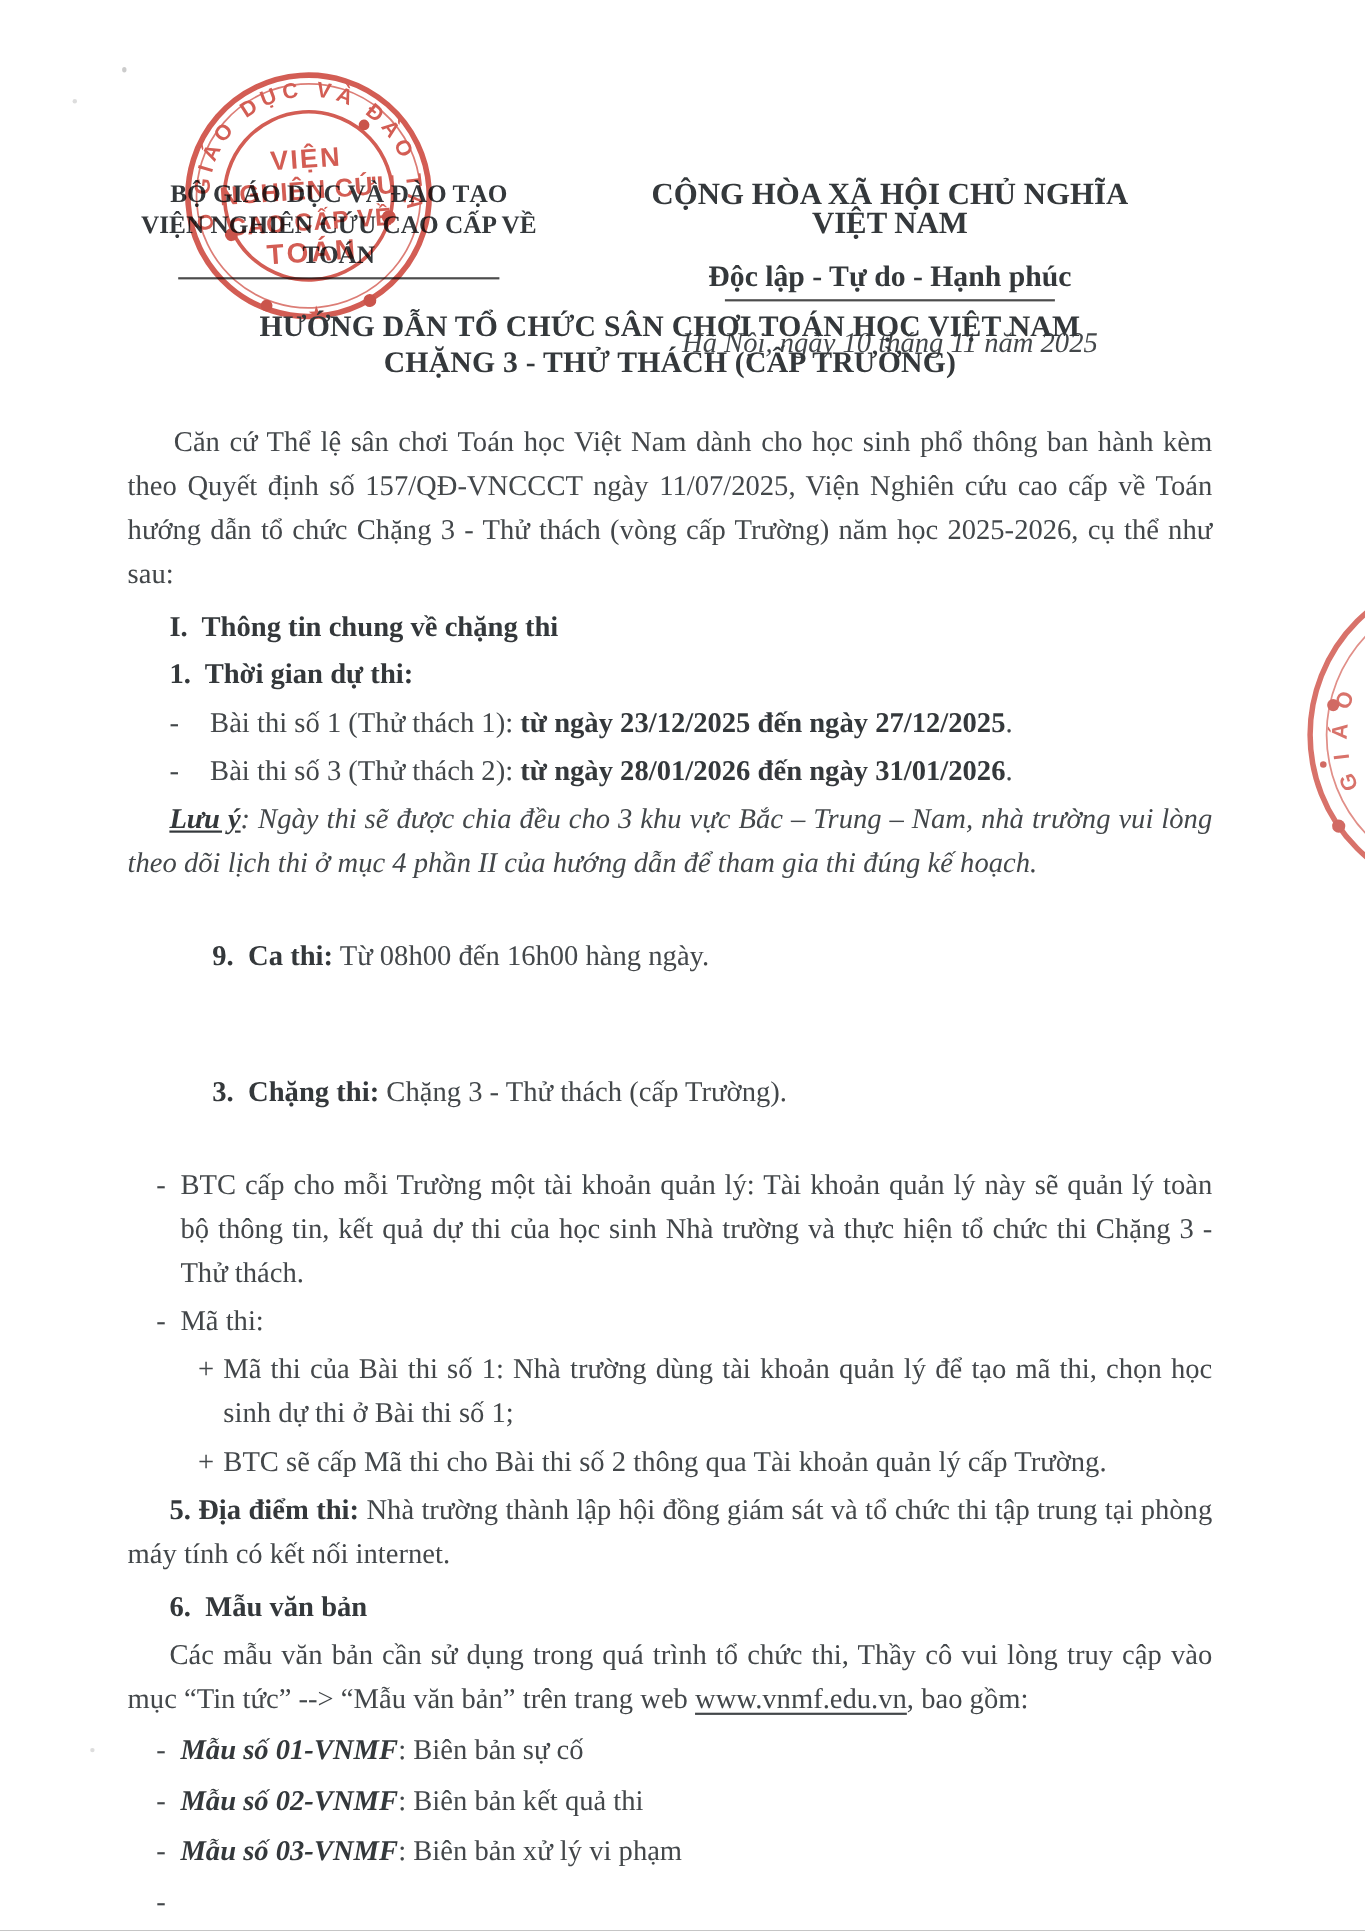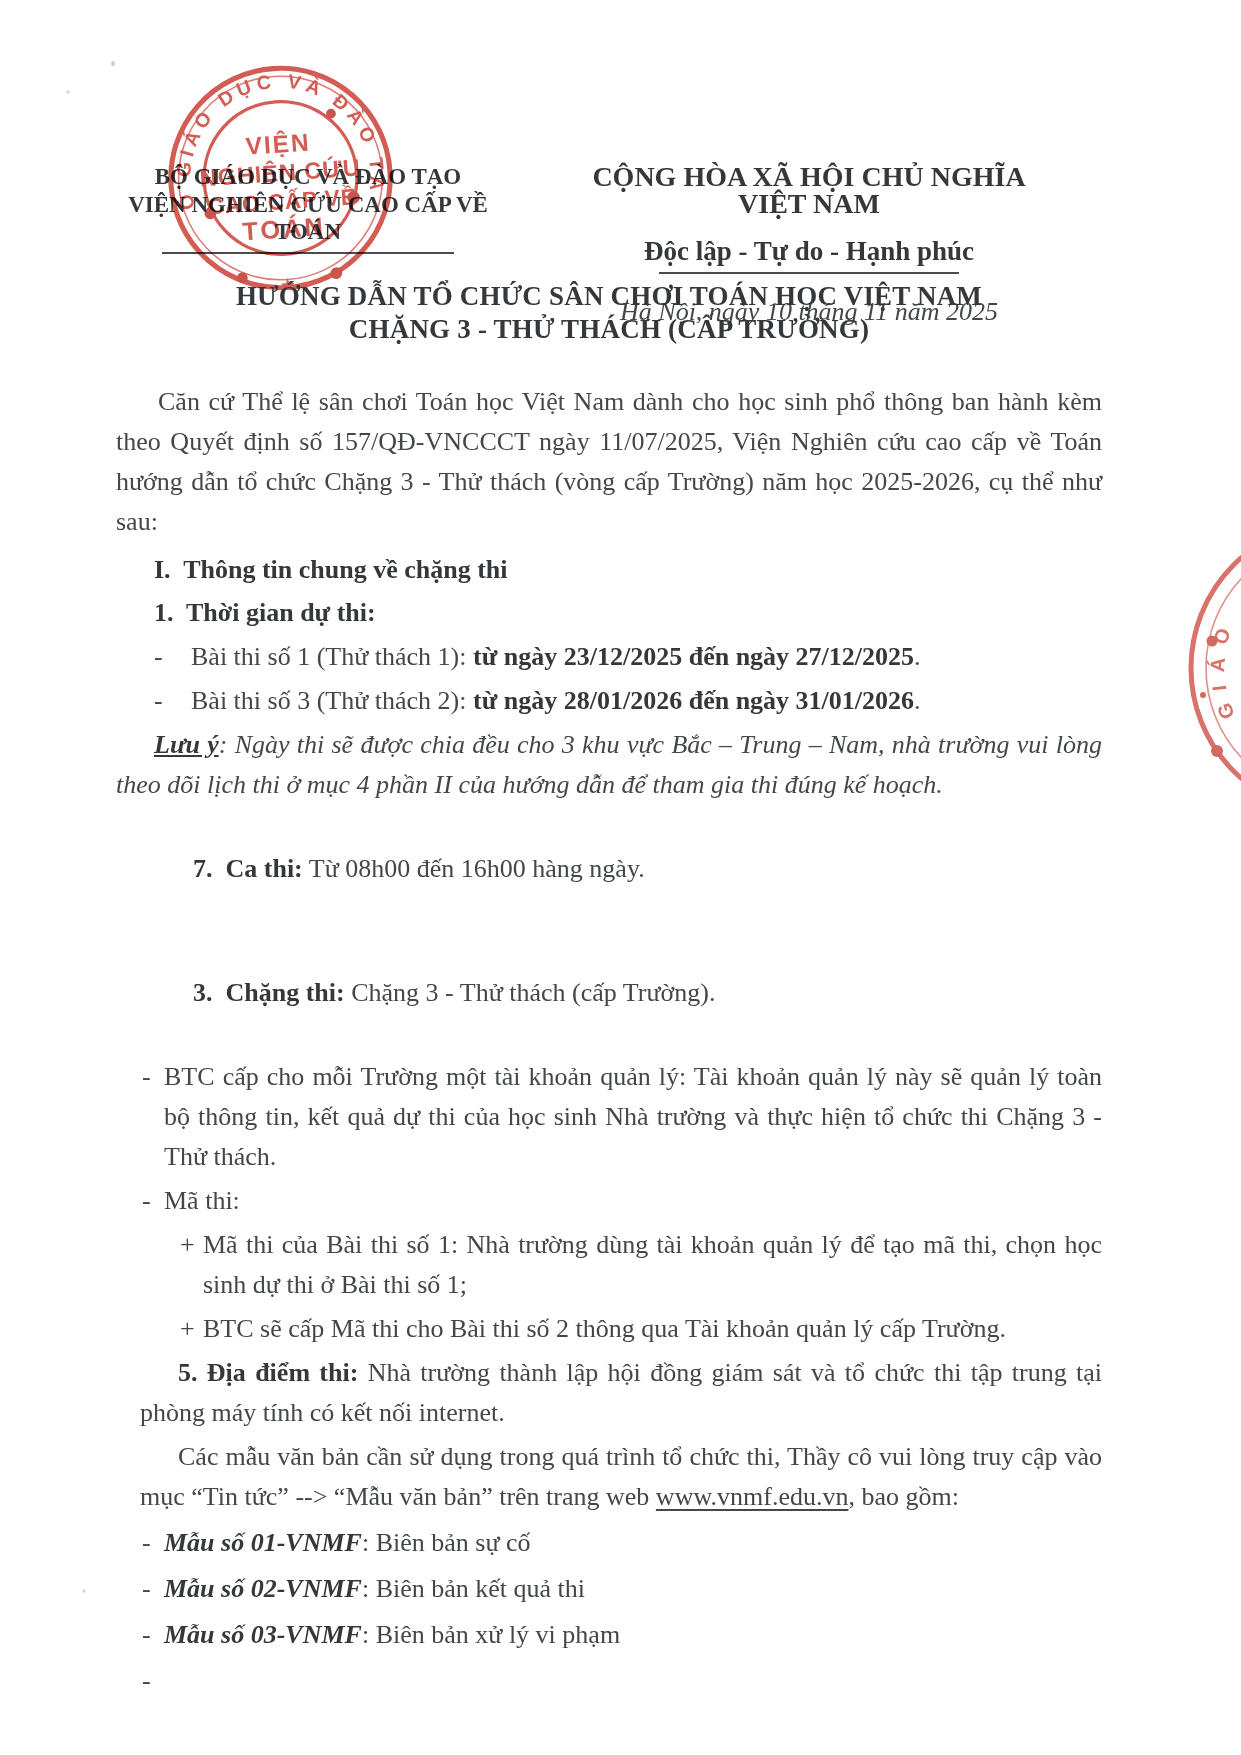--- a/index.html
+++ b/index.html
@@ -58,21 +58,21 @@
   .h-num{margin:3px 0 0 38px;font-weight:bold;color:var(--ink-bold);}
   .item-line{margin:4px 0 0 38px;}
   .bullet{position:relative;margin-top:4px;padding-left:75px;}
   .bullet>.mk{position:absolute;left:38px;top:0;}
   .dashrow{position:relative;margin-top:4px;padding-left:48px;}
   .dashrow>.mk{position:absolute;left:26px;top:0;}
   .plusrow{position:relative;margin-top:4px;padding-left:87px;}
   .plusrow>.mk{position:absolute;left:64px;top:0;}
   .note{margin-top:4px;text-indent:38px;font-style:italic;}
   .note .lbl{font-weight:bold;text-decoration:underline;color:var(--ink-bold);}
-  .para-ind{margin-top:4px;text-indent:38px;margin-left:24px;}
+  .para-ind{margin-top:4px;text-indent:38px;}
   .weblink{text-decoration:underline;text-underline-offset:4px;color:var(--ink);}
   .frm{position:relative;margin-top:6px;padding-left:48px;}
   .frm>.mk{position:absolute;left:26px;top:0;}
   .frm .lbl{font-weight:bold;font-style:italic;color:var(--ink-bold);}
 </style>
 </head>
 <body>
 
 <div class="page">
 
@@ -150,21 +150,21 @@
     <p class="bullet">
       <span class="mk">-</span>
       <span><span>Bài thi số 3 (Thử thách 2): </span><b>từ ngày 28/01/2026 đến ngày 31/01/2026</b><span>.</span></span>
     </p>
 
     <p class="note just">
       <span class="lbl">Lưu ý</span><span>: Ngày thi sẽ được chia đều cho 3 khu vực Bắc – Trung – Nam, nhà trường vui lòng theo dõi lịch thi ở mục 4 phần II của hướng dẫn để tham gia thi đúng kế hoạch.</span>
     </p>
 
     <p class="item-line keepsp">
-      <b>7.  Ca thi:</b><span> Từ 08h00 đến 16h00 hàng ngày.</span>
+      <b>9.  Ca thi:</b><span> Từ 08h00 đến 16h00 hàng ngày.</span>
     </p>
 
     <p class="item-line keepsp">
       <b>3.  Chặng thi:</b><span> Chặng 3 - Thử thách (cấp Trường).</span>
     </p>
 
 
     <p class="dashrow just">
       <span class="mk">-</span>
       <span>BTC cấp cho mỗi Trường một tài khoản quản lý: Tài khoản quản lý này sẽ quản lý toàn bộ thông tin, kết quả dự thi của học sinh Nhà trường và thực hiện tổ chức thi Chặng 3 - Thử thách.</span>
@@ -182,20 +182,21 @@
 
     <p class="plusrow just">
       <span class="mk">+</span>
       <span>BTC sẽ cấp Mã thi cho Bài thi số 2 thông qua Tài khoản quản lý cấp Trường.</span>
     </p>
 
     <p class="para-ind just">
       <b>5. Địa điểm thi:</b><span> Nhà trường thành lập hội đồng giám sát và tổ chức thi tập trung tại phòng máy tính có kết nối internet.</span>
     </p>
 
+    <p class="h-sec keepsp">6.  Mẫu văn bản</p>
 
     <p class="para-ind just">
       <span>Các mẫu văn bản cần sử dụng trong quá trình tổ chức thi, Thầy cô vui lòng truy cập vào mục “Tin tức” --&gt; “Mẫu văn bản” trên trang web </span><span class="weblink">www.vnmf.edu.vn</span><span>, bao gồm:</span>
     </p>
 
     <p class="frm">
       <span class="mk">-</span>
       <span class="lbl">Mẫu số 01-VNMF</span><span>: Biên bản sự cố</span>
     </p>
 

